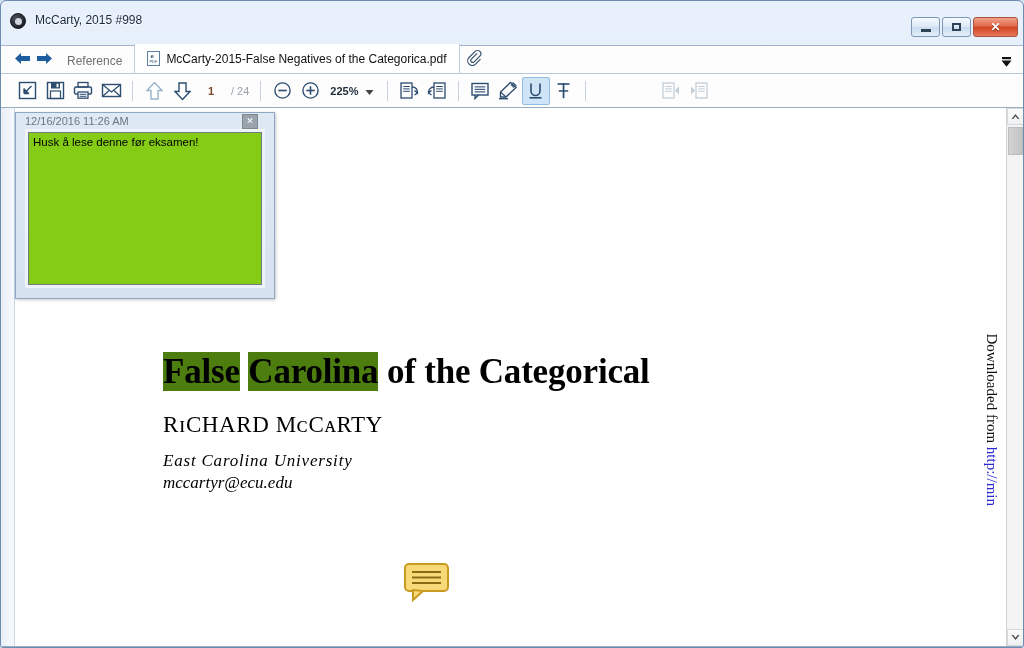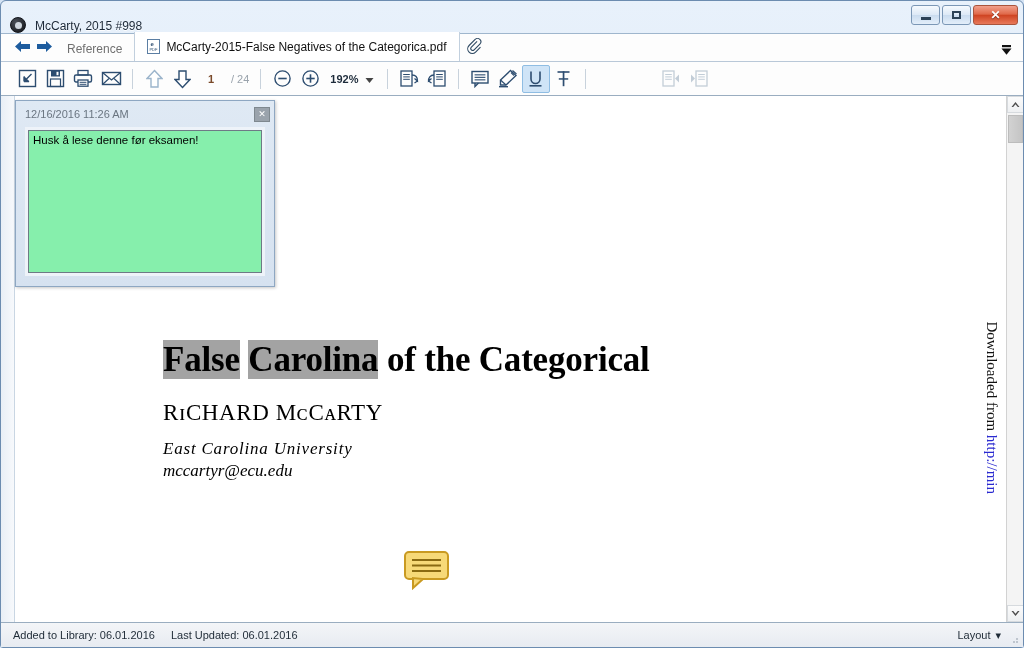--- a/index.html
+++ b/index.html
@@ -21,23 +21,24 @@
     border-radius: 6px 6px 3px 3px;
     display: flex;
     flex-direction: column;
   }
 
   
   #titlebar {
     height: 32px;
     position: relative;
     display: flex;
-    align-items: flex-end;
+    align-items: flex-start;
     padding-left: 9px;
     flex: none;
+    margin-top: 12px;
   }
   #app-icon {
     width: 16px; height: 16px;
     border-radius: 50%;
     background: radial-gradient(circle at 35% 30%, #4a4f58 0%, #1d2026 75%);
     border: 1px solid #11141a;
     position: relative;
     flex: none;
   }
   #app-icon::after {
@@ -225,21 +226,21 @@
     width: 700px;
     color: #000;
   }
   #pdf-title {
     font-family: "Liberation Serif", serif;
     font-size: 35px;
     font-weight: bold;
     line-height: 1.38;
     letter-spacing: -0.2px;
   }
-  .hl { background: #a3a3a3; }
+  .hl { background: #4d7c0f; }
   #pdf-author {
     font-family: "Liberation Serif", serif;
     font-size: 23px;
     margin-top: 16px;
     letter-spacing: 0.6px;
     line-height: 1.1;
   }
   #pdf-affil {
     font-family: "Liberation Serif", serif;
     font-style: italic;
@@ -278,24 +279,24 @@
     position: absolute;
     left: 14px; top: 4px;
     width: 260px; height: 187px;
     background: linear-gradient(180deg,#dfe9f4 0%, #d6e2f0 100%);
     border: 1px solid #8ea7c2;
     box-shadow: 1px 1px 3px rgba(0,0,0,.22);
     display: flex;
     flex-direction: column;
   }
   #note-header {
-    height: 26px;
+    height: 16px;
     display: flex;
     align-items: center;
-    padding: 0 4px 0 9px;
+    padding: 0 16px 0 9px;
     flex: none;
   }
   #note-date {
     font-size: 11px;
     color: #6a7581;
     flex: 1 1 auto;
   }
   #note-close {
     width: 16px; height: 15px;
     background: #9aa3ac;
@@ -307,21 +308,21 @@
     cursor: pointer;
   }
   #note-body-wrap {
     margin: 0 9px 10px 9px;
     flex: 1 1 auto;
     background: #eef3f9;
     padding: 3px;
   }
   #note-textarea {
     width: 100%; height: 100%;
-    background: #86efac;
+    background: #84cc16;
     border: 1px solid #6e7a86;
     font-family: "Liberation Sans", sans-serif;
     font-size: 11.5px;
     color: #000;
     padding: 3px 4px;
     resize: none;
     outline: none;
     overflow: hidden;
   }
 
@@ -493,21 +494,21 @@
     </div>
 
     <div class="tbtn">
       <svg width="19" height="19" viewBox="0 0 19 19">
         <circle cx="9.5" cy="9.5" r="7.6" fill="none" stroke="#2d4d70" stroke-width="1.4"></circle>
         <rect x="5.3" y="8.7" width="8.4" height="1.6" fill="#2d4d70"></rect>
         <rect x="8.7" y="5.3" width="1.6" height="8.4" fill="#2d4d70"></rect>
       </svg>
     </div>
 
-    <div id="zoom-level">192%</div>
+    <div id="zoom-level">225%</div>
     <div id="zoom-caret">
       <svg width="9" height="7" viewBox="0 0 9 7">
         <path d="M0.5,1 L8.5,1 L4.5,6 Z" fill="#444"></path>
       </svg>
     </div>
 
     <div class="tsep"></div>
 
     <div class="tbtn">
       <svg width="20" height="19" viewBox="0 0 20 19">
@@ -639,27 +640,14 @@
       </div>
       <div id="sb-thumb"></div>
       <div class="sbtn" id="sb-down">
         <svg width="9" height="7" viewBox="0 0 9 7">
           <path d="M4.5,6 L0.5,1 L2.2,1 L4.5,3.8 L6.8,1 L8.5,1 Z" fill="#4c4c4c"></path>
         </svg>
       </div>
     </div>
   </div>
 
-  <div id="statusbar">
-    <span id="status-added">Added to Library: 06.01.2016</span>
-    <span>Last Updated: 06.01.2016</span>
-    <div id="layout-btn">
-      <span>Layout</span>
-      <span>▾</span>
-    </div>
-    <svg id="grip" viewBox="0 0 10 10">
-      <rect x="7" y="7" width="2" height="2" fill="#8a96a3"></rect>
-      <rect x="4" y="7" width="2" height="2" fill="#8a96a3"></rect>
-      <rect x="7" y="4" width="2" height="2" fill="#8a96a3"></rect>
-    </svg>
-  </div>
 
 </div>
 
 </body></html>

